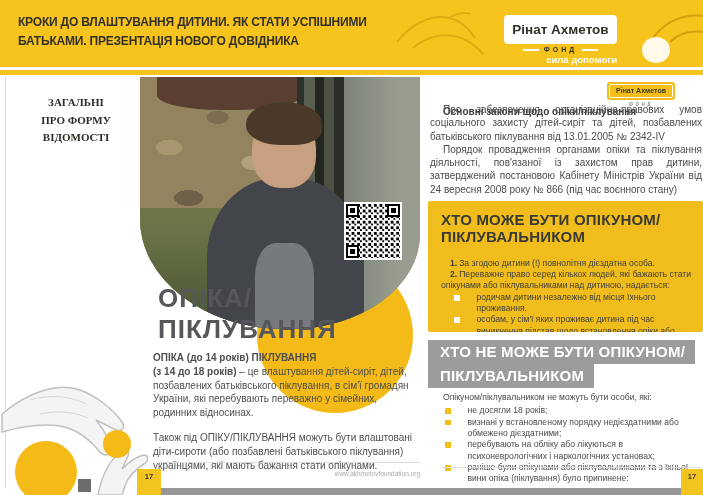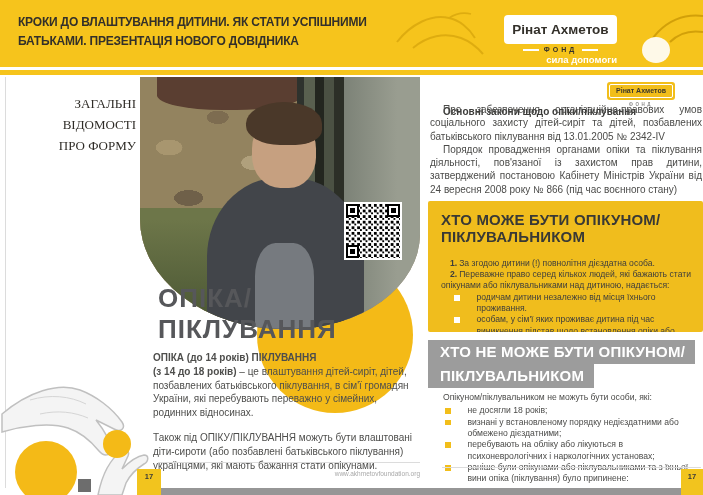--- a/index.html
+++ b/index.html
@@ -22,22 +22,22 @@
     justify-content:center; gap:5px; }
   .fond-row .dash { width:16px; height:2px; background:#fff; }
   .fond-row .fond-text { font-size:7px; font-weight:700; letter-spacing:3px; color:#33302A; }
   .tagline { position:absolute; left:504px; top:54px; width:113px; text-align:right;
     font-size:9.5px; font-weight:700; color:#fff; }
 
   .divider-line { position:absolute; left:0; top:70px; width:703px; height:5px; background:#F6C41C; }
 
   
   .page-edge { position:absolute; left:5px; top:77px; width:1px; height:411px; background:#dcdcdc; }
-  .sidebar-title { position:absolute; left:16px; top:94px; width:120px; text-align:right;
-    font-family:"Liberation Serif", serif; font-weight:400; font-size:13px; line-height:1.6; color:#2F2C27; }
+  .sidebar-title { position:absolute; left:16px; top:94px; width:120px; text-align:center;
+    font-family:"Liberation Serif", serif; font-weight:700; font-size:11px; line-height:1.6; color:#2F2C27; }
   .sidebar-title span { display:block; }
 
   .photo { position:absolute; left:140px; top:77px; width:280px; height:252px; overflow:hidden;
     border-radius:0 0 130px 145px / 0 0 95px 110px; background:#8f7f63; z-index:2; }
   .ph-stone { position:absolute; left:0; top:0; width:58%; height:100%; background-color:#93835f;
     background-image:
       radial-gradient(22px 13px at 18% 28%, #a8966f 60%, transparent 61%),
       radial-gradient(18px 11px at 48% 16%, #7d6c50 60%, transparent 61%),
       radial-gradient(20px 12px at 70% 34%, #b0a07c 60%, transparent 61%),
       radial-gradient(24px 13px at 30% 48%, #6f6049 60%, transparent 61%),
@@ -154,22 +154,22 @@
       <path d="M75 26 C 62 24, 50 28, 42 36" fill="none" stroke="#cf9d08" stroke-width="2"></path>
       <ellipse cx="28" cy="44" rx="14" ry="13" fill="#fff"></ellipse>
     </svg>
   </div>
   <div class="divider-line"></div>
 
   <div class="page-edge"></div>
 
   <div class="sidebar-title">
     <span>ЗАГАЛЬНІ</span>
+    <span>ПРО ФОРМУ</span>
     <span>ВІДОМОСТІ</span>
-    <span>ПРО ФОРМУ</span>
   </div>
 
   <div class="circle-title"></div>
 
   <div class="photo">
     <div class="ph-stone"></div>
     <div class="ph-beam"></div>
     <div class="ph-grass"></div>
     <div class="ph-window"></div>
     <div class="ph-wall2"></div>

